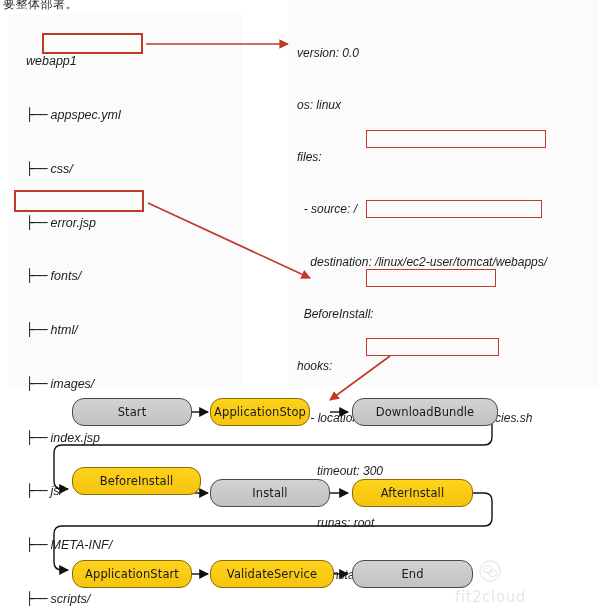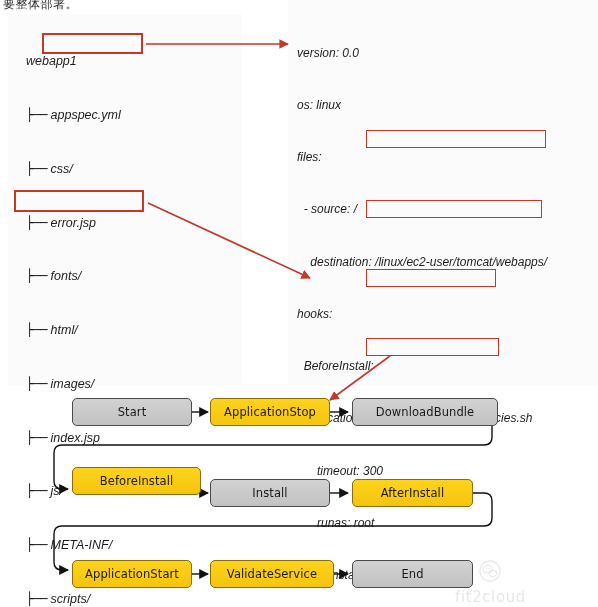--- a/index.html
+++ b/index.html
@@ -112,21 +112,21 @@
   .flow {
     position: absolute;
     left: 0;
     top: 386px;
     width: 598px;
     height: 221px;
   }
   .node {
     position: absolute;
     box-sizing: border-box;
-    border-radius: 5px;
+    border-radius: 12px;
     border: 1px solid #4a4a4a;
     display: flex;
     align-items: center;
     justify-content: center;
     font-family: "DejaVu Sans", sans-serif;
     font-size: 11.5px;
     color: #1a1a1a;
     letter-spacing: 0.1px;
     height: 28px;
   }
@@ -187,22 +187,22 @@
 
   <div class="redbox" style="left:42px; top:33px; width:101px; height:21px;"></div>
   <div class="redbox" style="left:14px; top:190px; width:130px; height:22px;"></div>
 
   <div class="yaml">
     <span class="ln">version: 0.0</span>
     <span class="ln">os: linux</span>
     <span class="ln">files:</span>
     <span class="ln">  - source: /</span>
     <span class="ln">    destination: /linux/ec2-user/tomcat/webapps/</span>
+    <span class="ln">  BeforeInstall:</span>
     <span class="ln">hooks:</span>
-    <span class="ln">  BeforeInstall:</span>
     <span class="ln">    - location: scripts/check_dependencies.sh</span>
     <span class="ln">      timeout: 300</span>
     <span class="ln">      runas: root</span>
     <span class="ln">  AfterInstall:</span>
     
     
     
     
     
     
@@ -250,21 +250,21 @@
       <line x1="330" y1="107" x2="348" y2="107" stroke="#111" stroke-width="1.4" marker-end="url(#blkArrow)"></line>
 
       <path d="M 473 107 L 484 107 Q 492 107 492 115 L 492 132 Q 492 140 484 140
                L 62 140 Q 54 140 54 148 L 54 176 Q 54 184 62 184 L 68 184" fill="none" stroke="#111" stroke-width="1.4" marker-end="url(#blkArrow)"></path>
 
       <line x1="192" y1="188" x2="208" y2="188" stroke="#111" stroke-width="1.4" marker-end="url(#blkArrow)"></line>
       <line x1="330" y1="188" x2="348" y2="188" stroke="#111" stroke-width="1.4" marker-end="url(#blkArrow)"></line>
     </svg>
 
     <div class="node gray" style="left:72px;  top:12px;  width:120px;">Start</div>
-    <div class="node yellow" style="left:210px; top:12px;  width:120px;text-align:right;">ApplicationStop</div>
+    <div class="node yellow" style="left:210px; top:12px;  width:100px;text-align:right;">ApplicationStop</div>
     <div class="node gray" style="left:352px; top:12px;  width:146px;">DownloadBundle</div>
 
     <div class="node yellow" style="left:72px;  top:81px;  width:129px;">BeforeInstall</div>
     <div class="node gray" style="left:210px; top:93px;  width:120px;">Install</div>
     <div class="node yellow" style="left:352px; top:93px;  width:121px;">AfterInstall</div>
 
     <div class="node yellow" style="left:72px;  top:174px; width:120px;">ApplicationStart</div>
     <div class="node yellow" style="left:210px; top:174px; width:124px;">ValidateService</div>
     <div class="node gray" style="left:352px; top:174px; width:121px;">End</div>
   </div>

